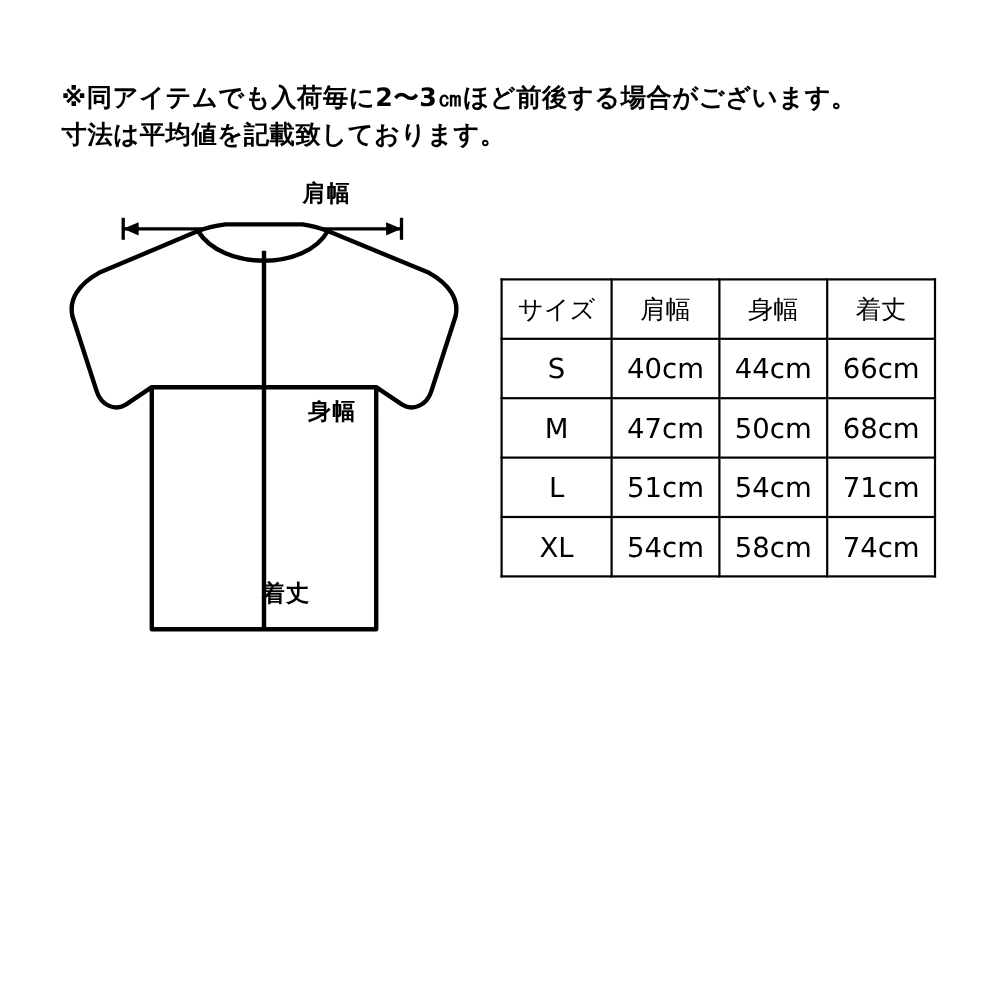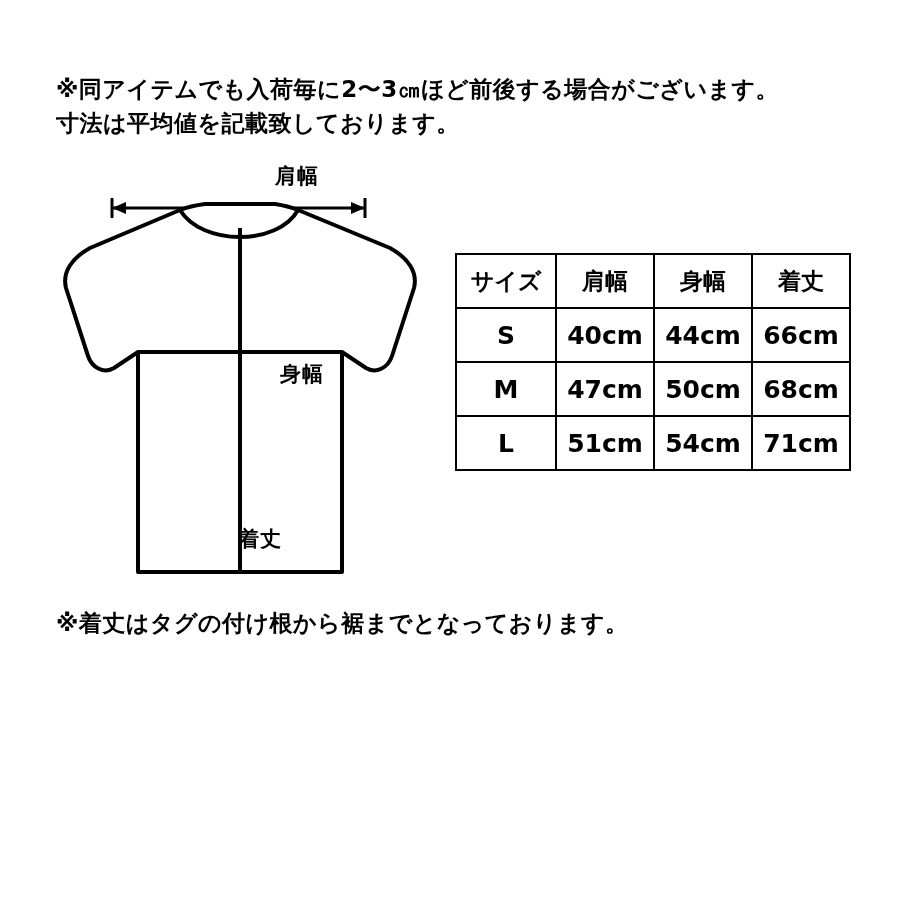--- a/index.html
+++ b/index.html
@@ -74,21 +74,21 @@
   }
   table.size-table {
     border-collapse: collapse;
     table-layout: fixed;
   }
   table.size-table td,
   table.size-table th {
     border: 2px solid #000000;
     text-align: center;
     vertical-align: middle;
-    font-weight: 700;
+    font-weight: 400;
     font-size: 25px;
     padding: 0;
     height: 52px;
   }
   table.size-table th {
     font-size: 23px;
   }
   .col-size { width: 98px; }
   .col-val  { width: 96px; }
 </style>
@@ -163,19 +163,24 @@
           <td>47cm</td>
           <td>50cm</td>
           <td>68cm</td>
         </tr>
         <tr>
           <td>L</td>
           <td>51cm</td>
           <td>54cm</td>
           <td>71cm</td>
         </tr>
+        <tr>
+          <td>XL</td>
+          <td>54cm</td>
+          <td>58cm</td>
+          <td>74cm</td>
+        </tr>
       </tbody>
     </table>
   </div>
 
-  <div class="note-bottom">※着丈はタグの付け根から裾までとなっております。</div>
 
 </div>
 
 </body></html>

